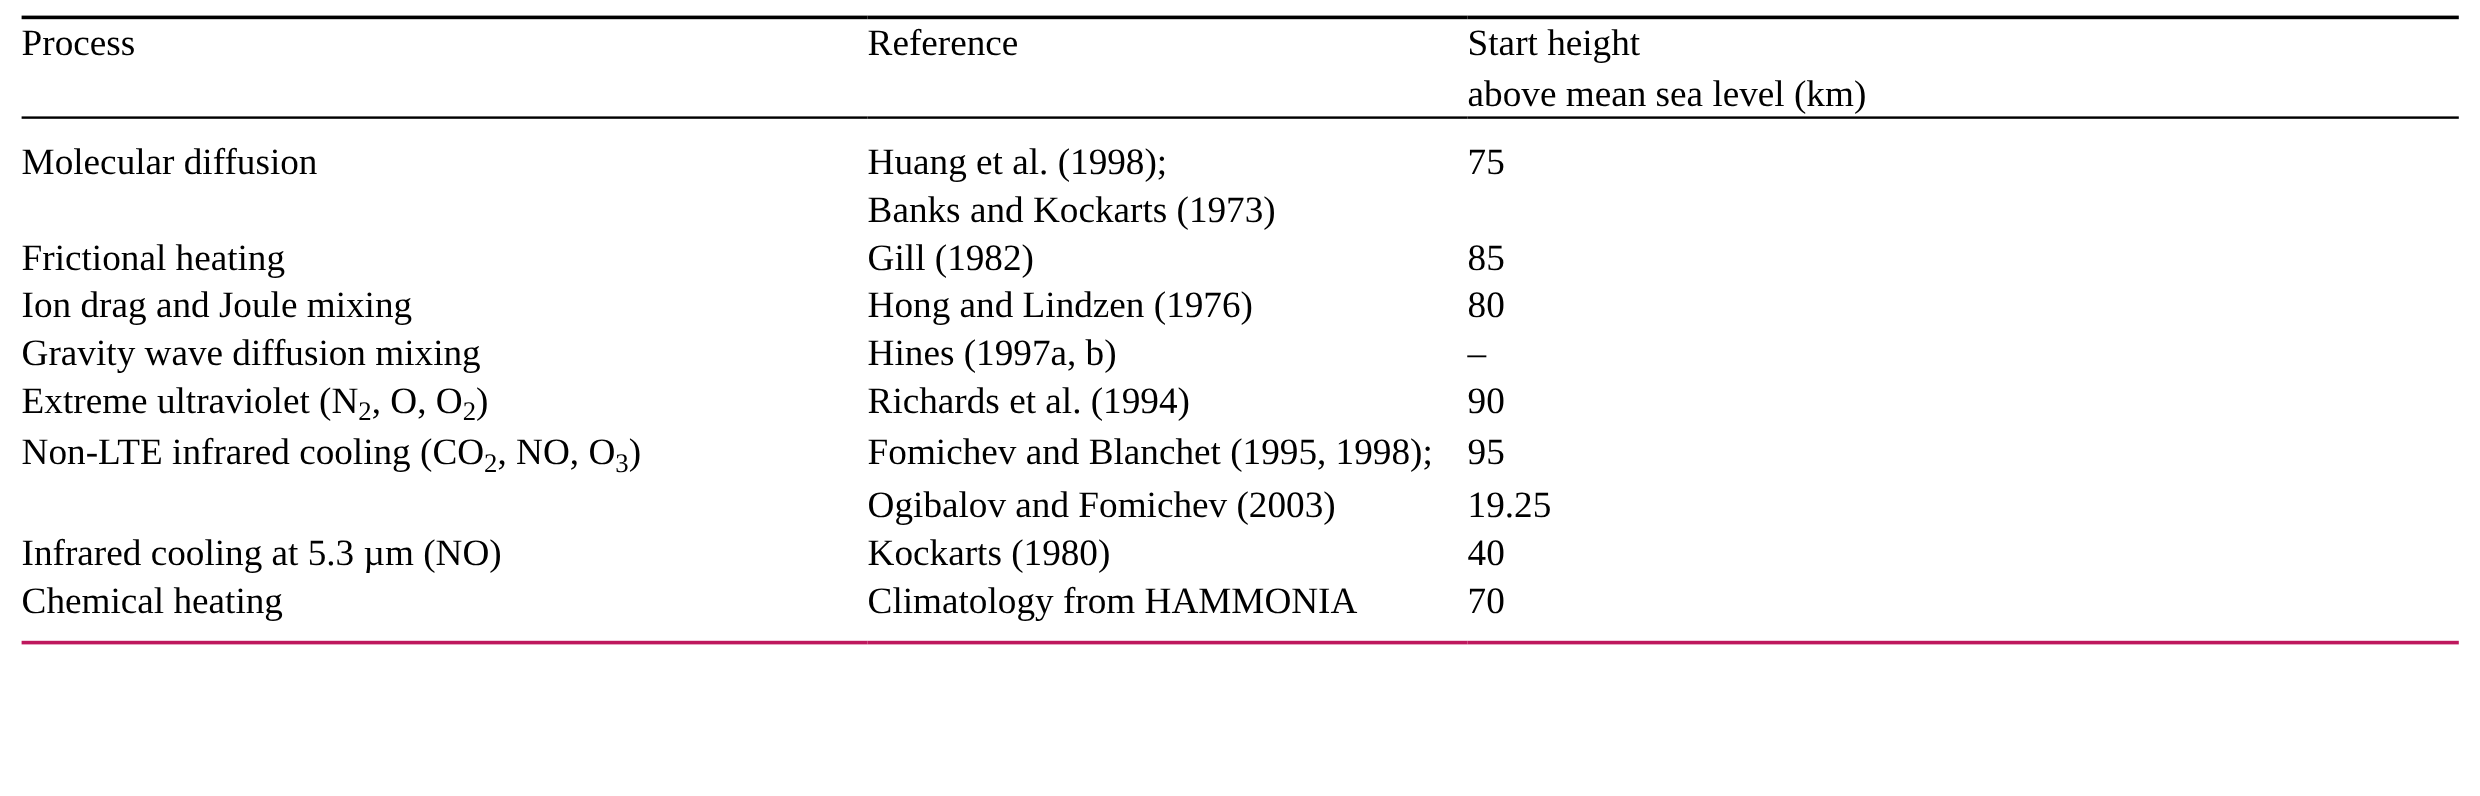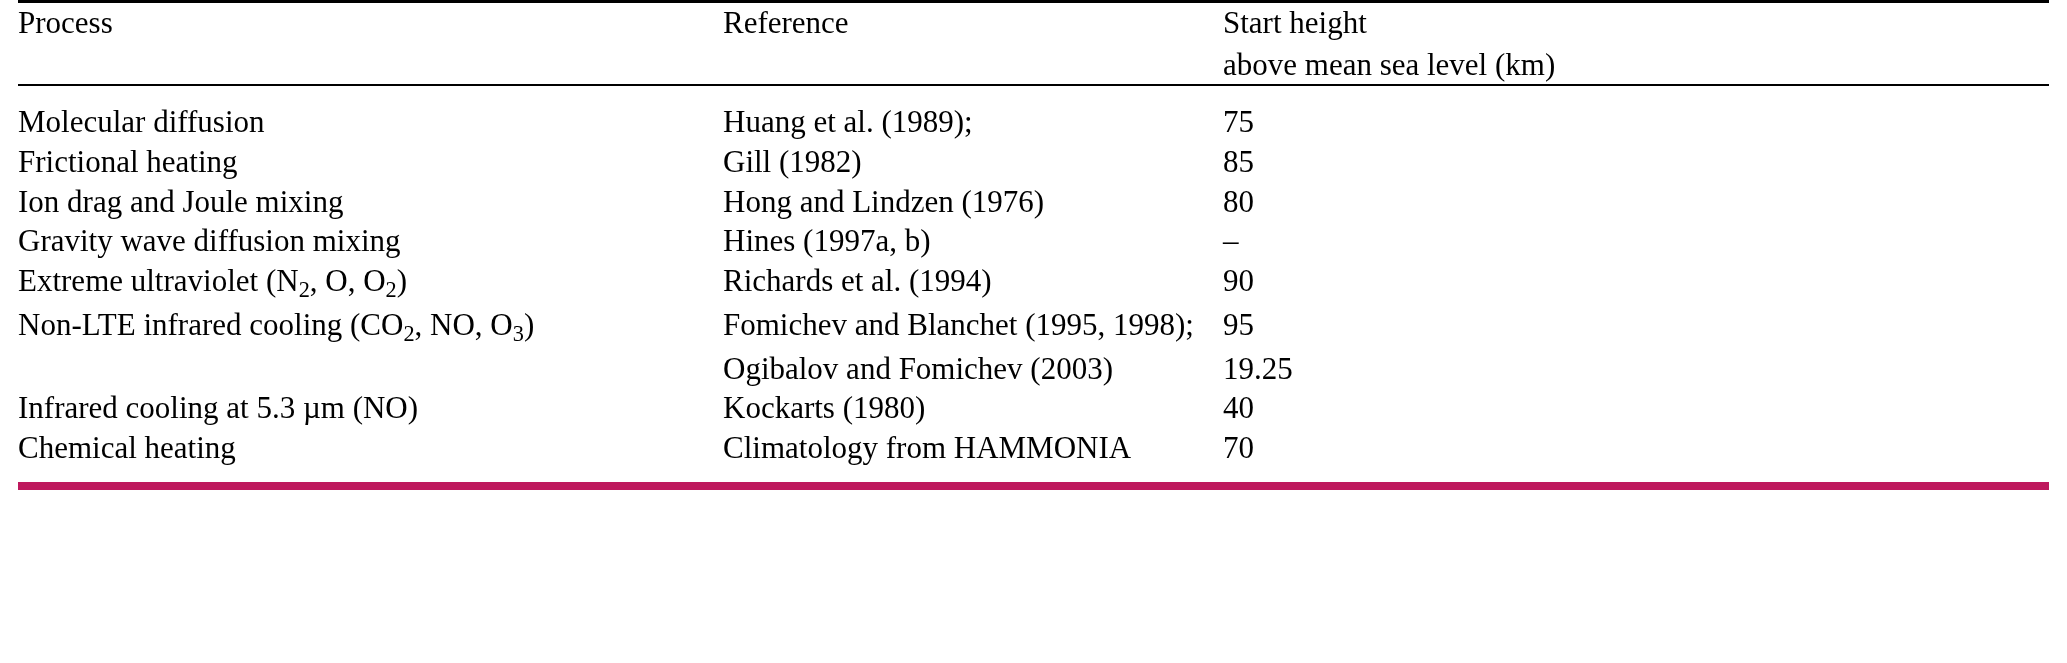--- a/index.html
+++ b/index.html
@@ -10,21 +10,21 @@
   body {
     width: 2067px;
     height: 663px;
     font-family: "Liberation Serif", serif;
     color: #000000;
     overflow: hidden;
   }
   .table-wrap {
     box-sizing: border-box;
     width: 2067px;
-    padding: 0 18px;
+    padding: 13px 18px;
   }
   table.paper-table {
     width: 100%;
     border-collapse: collapse;
     font-size: 31px;
     line-height: 1.28;
   }
   table.paper-table td,
   table.paper-table th {
     text-align: left;
@@ -38,21 +38,21 @@
   .col-height { width: auto; }
 
   
   .rule-top td {
     border-top: 3px solid #000;
   }
   .rule-head td {
     border-bottom: 2px solid #000;
   }
   .rule-bottom td {
-    border-bottom: 8px solid #be185d;
+    border-bottom: 3px solid #be185d;
   }
 
   thead td {
     padding-top: 16px;
     padding-bottom: 10px;
   }
   .hdr-line { display: block; white-space: nowrap; }
   .hdr-line + .hdr-line { margin-top: 2px; }
 
   tbody td {
@@ -91,22 +91,27 @@
         </td>
         <td class="col-height">
           <span class="hdr-line">Start height</span>
           <span class="hdr-line">above mean sea level (km)</span>
         </td>
       </tr>
     </thead>
     <tbody id="table-body">
         <tr>
           <td class="col-process">Molecular diffusion</td>
-          <td class="col-reference">Huang et al. (1989);</td>
+          <td class="col-reference">Huang et al. (1998);</td>
           <td class="col-height">75</td>
+        </tr>
+        <tr class="cont">
+          <td class="col-process">&nbsp;</td>
+          <td class="col-reference">Banks and Kockarts (1973)</td>
+          <td class="col-height">&nbsp;</td>
         </tr>
         <tr>
           <td class="col-process">Frictional heating</td>
           <td class="col-reference">Gill (1982)</td>
           <td class="col-height">85</td>
         </tr>
         <tr>
           <td class="col-process">Ion drag and Joule mixing</td>
           <td class="col-reference">Hong and Lindzen (1976)</td>
           <td class="col-height">80</td>

